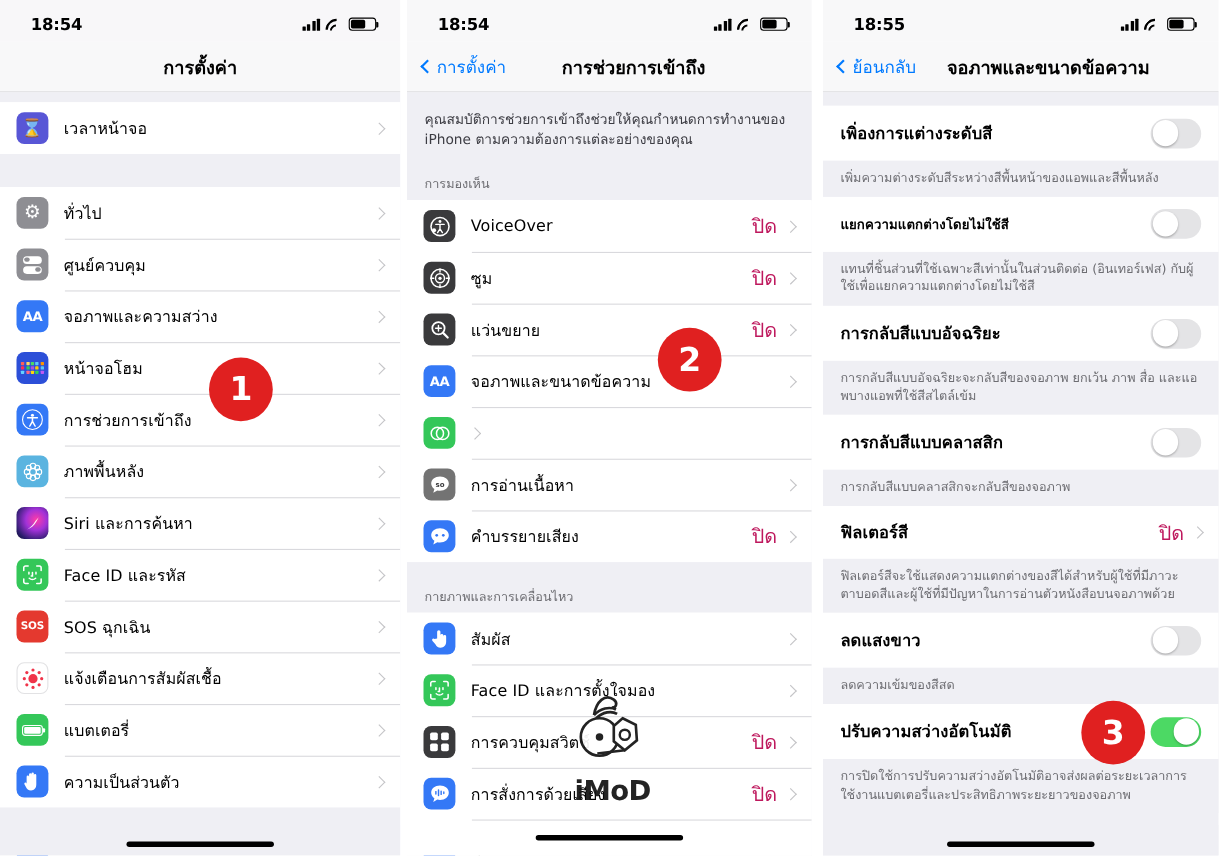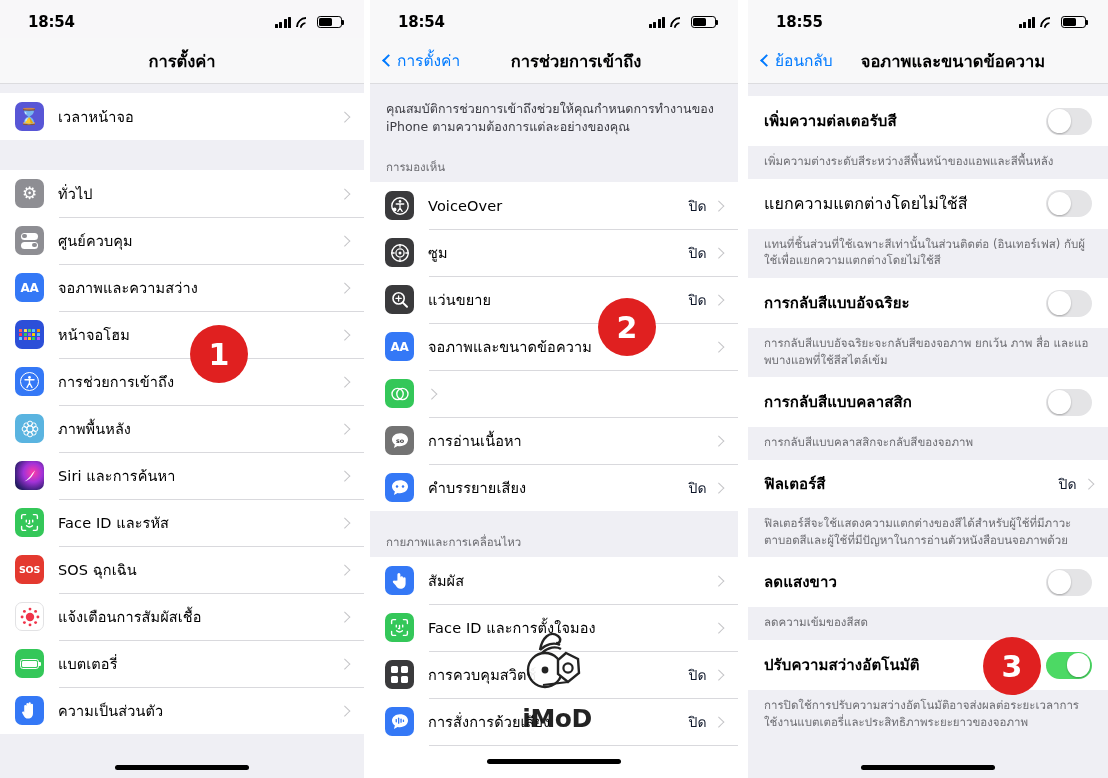--- a/index.html
+++ b/index.html
@@ -125,21 +125,21 @@
     font-size: 11px; font-weight: bold; color: #fff;
     overflow: hidden; position: relative;
   }
   .row-label {
     flex: 1 1 auto;
     font-size: 14.5px; color: #000;
     letter-spacing: 0.1px;
     padding-right: 6px;
   }
   .row-value {
-    font-size: 14px; color: #0f172a; margin-right: 8px;
+    font-size: 18px; color: #be185d; margin-right: 8px;
   }
   .chev {
     width: 7.5px; height: 7.5px;
     border-top: 1.8px solid #c4c4c7;
     border-right: 1.8px solid #c4c4c7;
     transform: rotate(45deg);
     margin-right: 16px;
     flex: 0 0 auto;
   }
 
@@ -690,29 +690,29 @@
         <span class="nav-back-label">ย้อนกลับ</span>
       </div>
       <div class="nav-title">จอภาพและขนาดข้อความ</div>
     </div>
 
     <div class="body">
 
       <div class="spacer" style="height:12px"></div>
 
       <div class="row" style="padding-left:16px;min-height:50px">
-        <div class="row-label" style="font-weight:bold;font-size:15px">เพิ่มความต่ลเตอรับสี</div>
+        <div class="row-label" style="font-weight:bold;font-size:15px">เพิ่องการแต่างระดับสี</div>
         <div class="toggle">
             <div class="knob"></div>
           </div>
       </div>
       <div class="sect-note">เพิ่มความต่างระดับสีระหว่างสีพื้นหน้าของแอพและสีพื้นหลัง</div>
 
       <div class="row" style="padding-left:16px;min-height:50px">
-        <div class="row-label" style="font-weight:normal;font-size:16px">แยกความแตกต่างโดยไม่ใช้สี</div>
+        <div class="row-label" style="font-weight:bold;font-size:12px">แยกความแตกต่างโดยไม่ใช้สี</div>
         <div class="toggle">
             <div class="knob"></div>
           </div>
       </div>
       <div class="sect-note">แทนที่ชิ้นส่วนที่ใช้เฉพาะสีเท่านั้นในส่วนติดต่อ (อินเทอร์เฟส) กับผู้ใช้เพื่อแยกความแตกต่างโดยไม่ใช้สี</div>
 
       <div class="row" style="padding-left:16px;min-height:50px">
         <div class="row-label" style="font-weight:bold;font-size:15px">การกลับสีแบบอัจฉริยะ</div>
         <div class="toggle">
             <div class="knob"></div>

